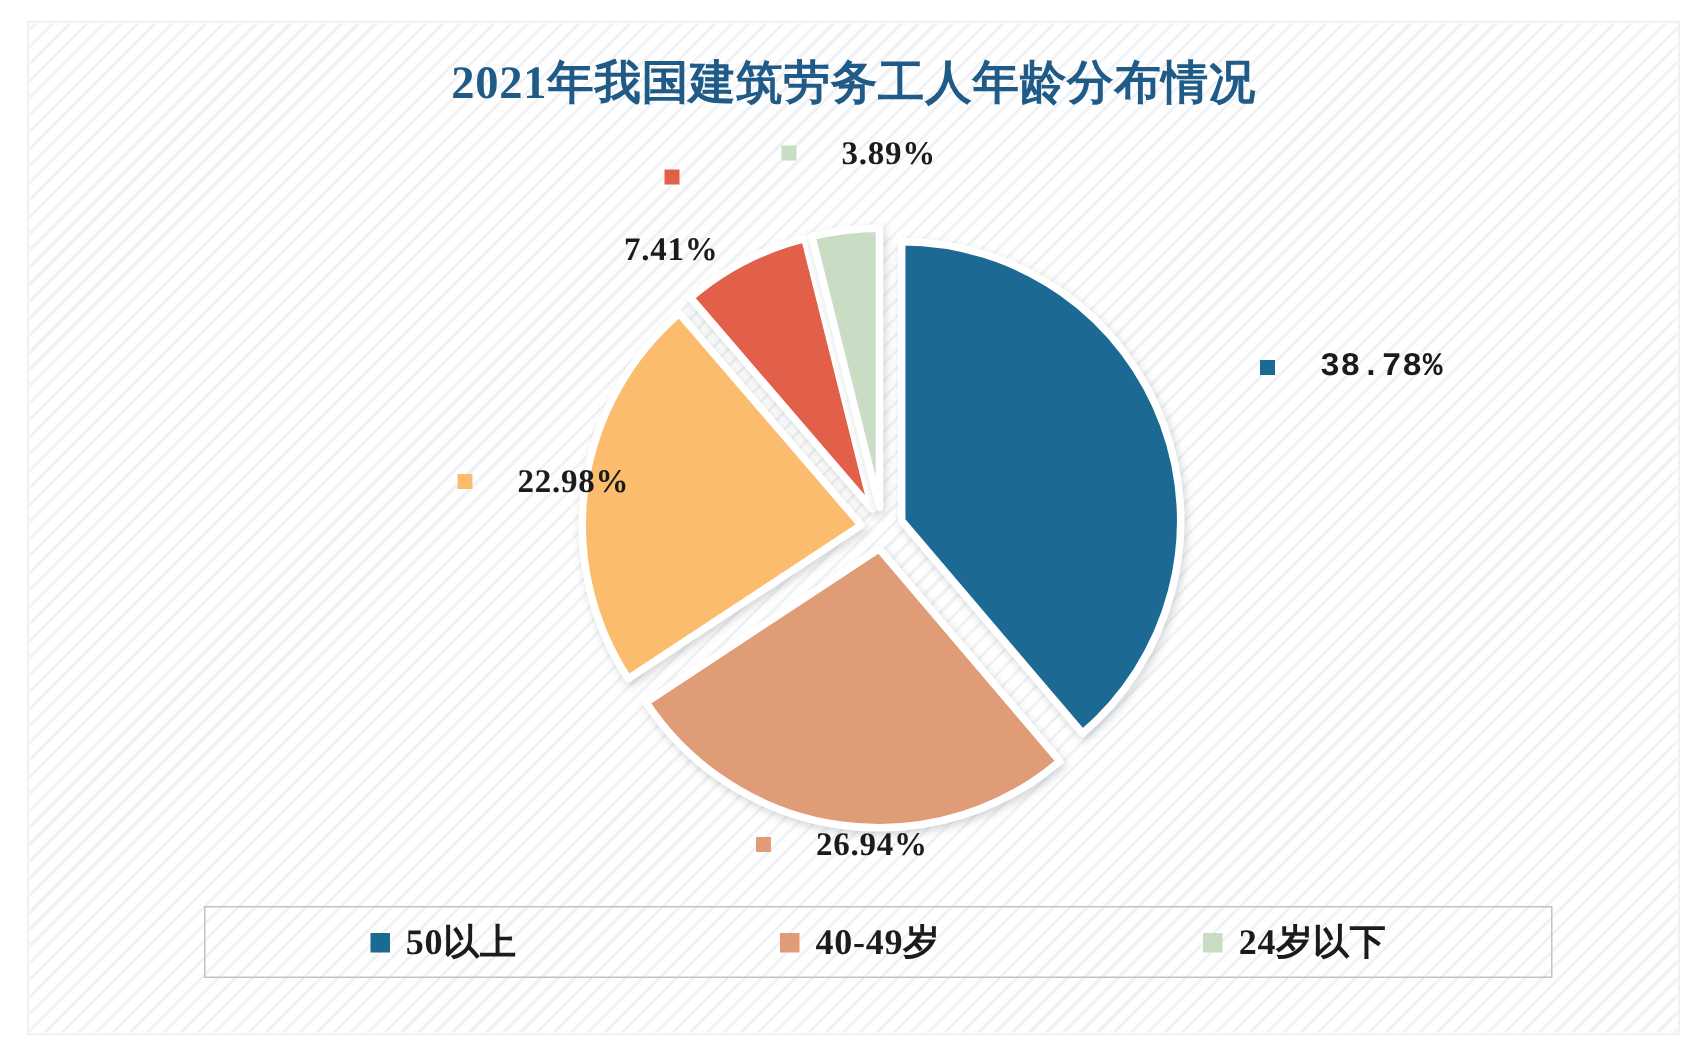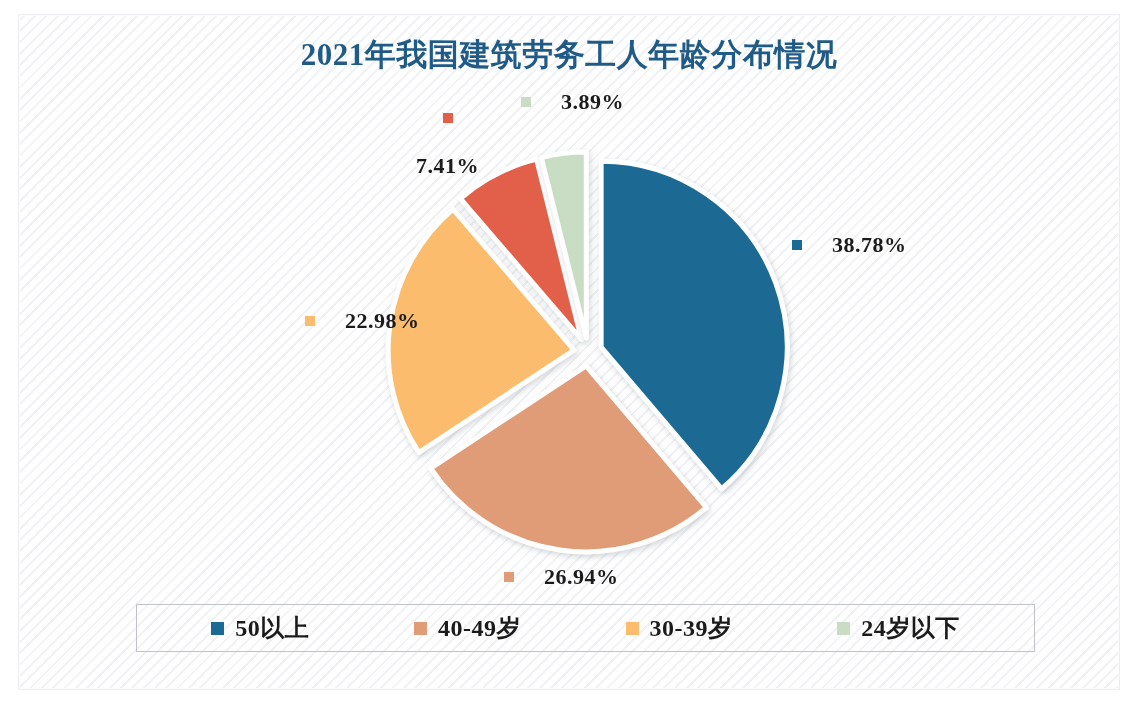--- a/index.html
+++ b/index.html
@@ -129,26 +129,26 @@
     </defs>
     <g id="slices">
         <path d="M 601.1392397756813 347.1667424942226 L 601.1392397756813 161.1667424942226 A 186 186 0 0 1 721.6697626683331 488.82969831268616 Z" fill="#1a6b94" stroke="#ffffff" stroke-width="5" stroke-linejoin="round" filter="url(#sliceShadow)"></path>
         <path d="M 586.0273827528738 365.8603312080318 L 706.5579056455256 507.5232870264954 A 186 186 0 0 1 430.75997795914043 468.2714292815265 Z" fill="#e09b77" stroke="#ffffff" stroke-width="5" stroke-linejoin="round" filter="url(#sliceShadow)"></path>
         <path d="M 574.1347548439984 350.0622237580221 L 418.86735005026503 452.47332183151684 A 186 186 0 0 1 452.8936819380349 209.00690751431992 Z" fill="#fbbc6e" stroke="#ffffff" stroke-width="5" stroke-linejoin="round" filter="url(#sliceShadow)"></path>
         <path d="M 581.5697884968661 339.5640689924331 L 460.32871559090256 198.50875274873087 A 186 186 0 0 1 536.5597164927688 159.09220576110835 Z" fill="#e2604a" stroke="#ffffff" stroke-width="5" stroke-linejoin="round" filter="url(#sliceShadow)"></path>
         <path d="M 586.2933441438144 338.10441344208357 L 541.283272139717 157.63255021075884 A 186 186 0 0 1 586.2933441438144 152.10441344208357 Z" fill="#c9dcc4" stroke="#ffffff" stroke-width="5" stroke-linejoin="round" filter="url(#sliceShadow)"></path>
       </g>
   </svg>
 
-  <div class="data-label" id="lbl-0" style="left:792px; top:232px;">
+  <div class="data-label" id="lbl-0" style="left:840px; top:232px;font-family:Liberation Mono, monospace;">
     <span class="swatch" style="background: rgb(26, 107, 148);"></span>
     <span>38.78%</span>
   </div>
 
-  <div class="data-label" id="lbl-1" style="left:504px; top:564px;text-align:right;">
+  <div class="data-label" id="lbl-1" style="left:504px; top:550px;text-align:right;">
     <span class="swatch" style="background: rgb(224, 155, 119);"></span>
     <span>26.94%</span>
   </div>
 
   <div class="data-label" id="lbl-2" style="left:258px; top:308px;margin-left:47px;">
     <span class="swatch" style="background: rgb(251, 188, 110);"></span>
     <span>22.98%</span>
   </div>
 
   <div class="data-label" id="lbl-3" style="left:416px; top:113px;flex-direction:column;">
@@ -164,22 +164,18 @@
   <div id="legend-box">
       <div class="legend-item">
         <span class="swatch" style="background: rgb(26, 107, 148);"></span>
         <span>50以上</span>
       </div>
       <div class="legend-item">
         <span class="swatch" style="background: rgb(224, 155, 119);"></span>
         <span>40-49岁</span>
       </div>
       <div class="legend-item">
-        <span class="swatch" style="background: rgb(251, 188, 110);"></span>
-        <span>30-39岁</span>
-      </div>
-      <div class="legend-item">
         <span class="swatch" style="background: rgb(201, 220, 196);"></span>
         <span>24岁以下</span>
       </div>
     </div>
 
 </div>
 
 </body></html>

